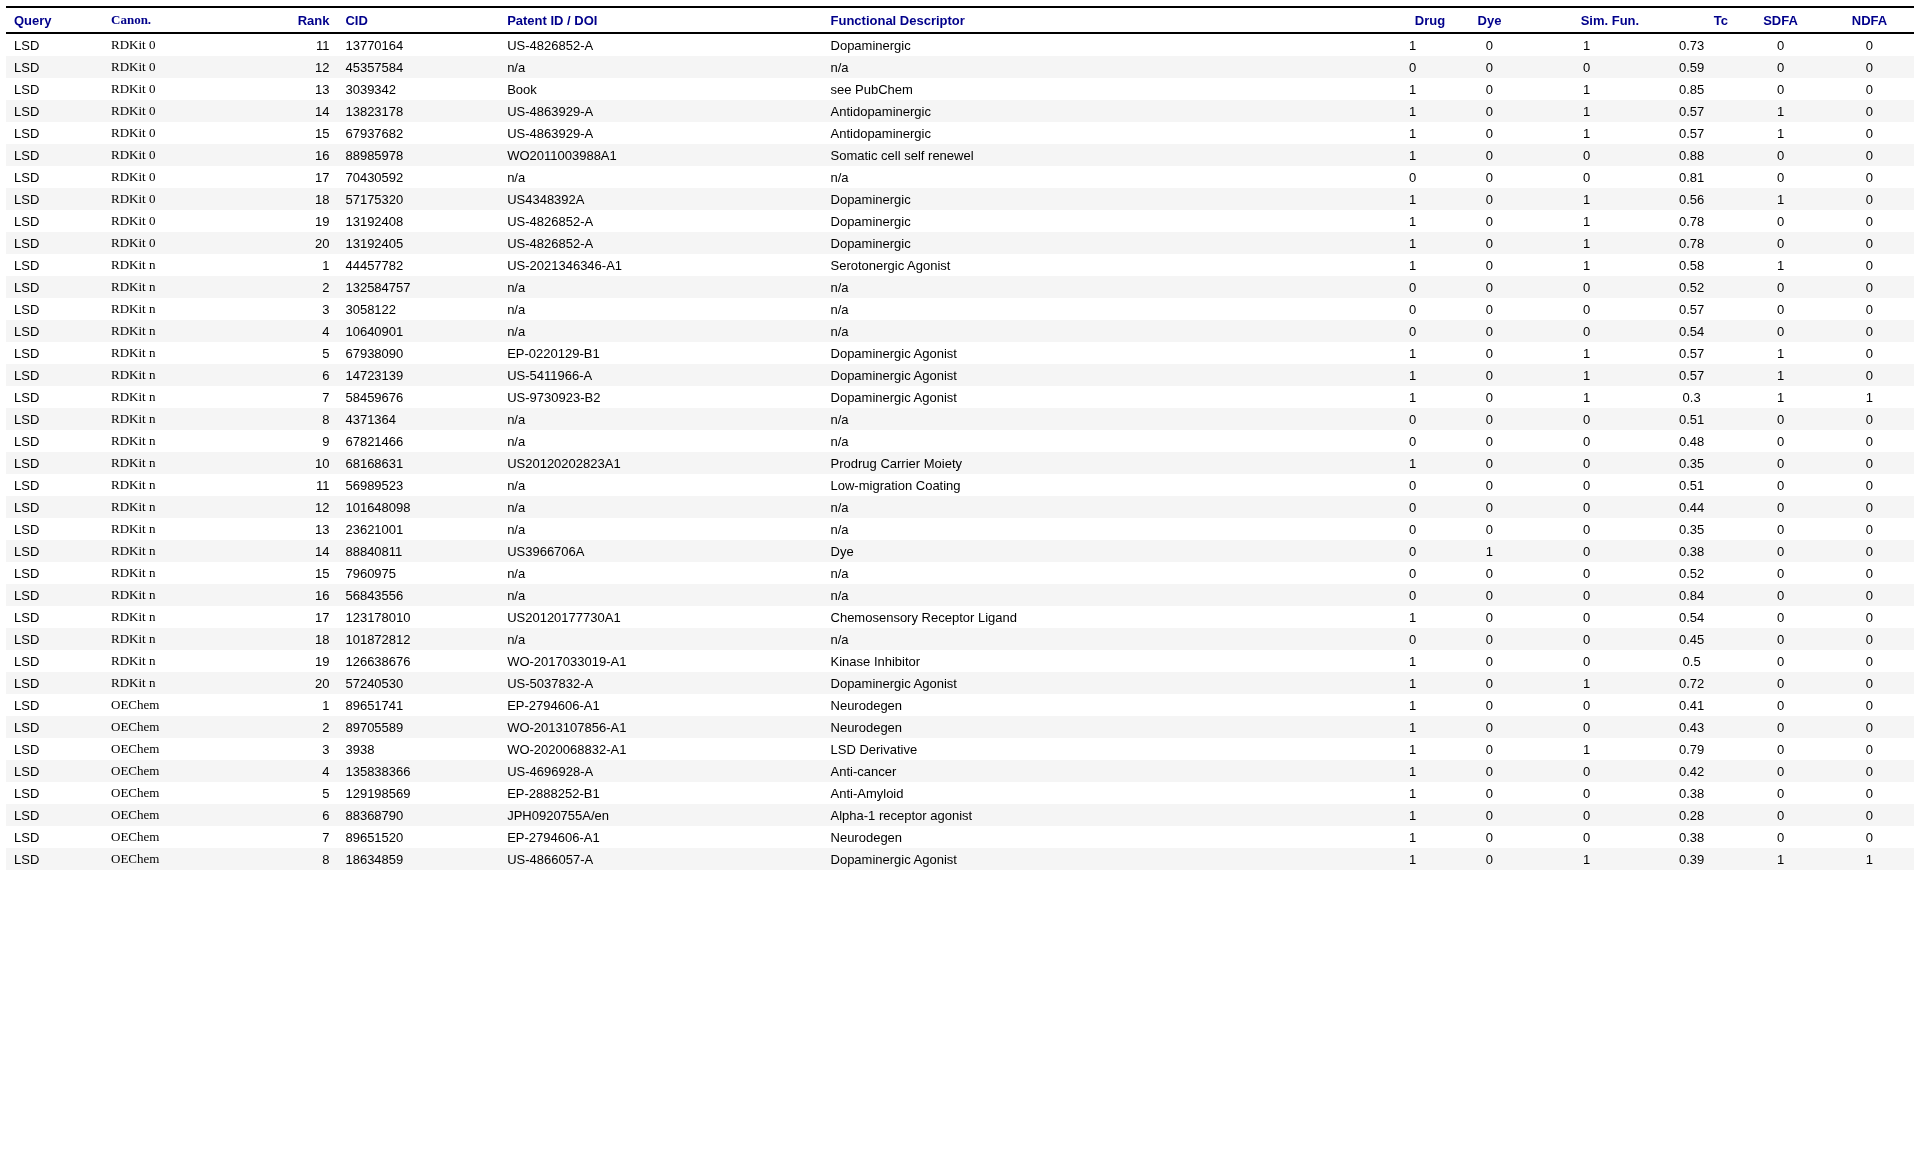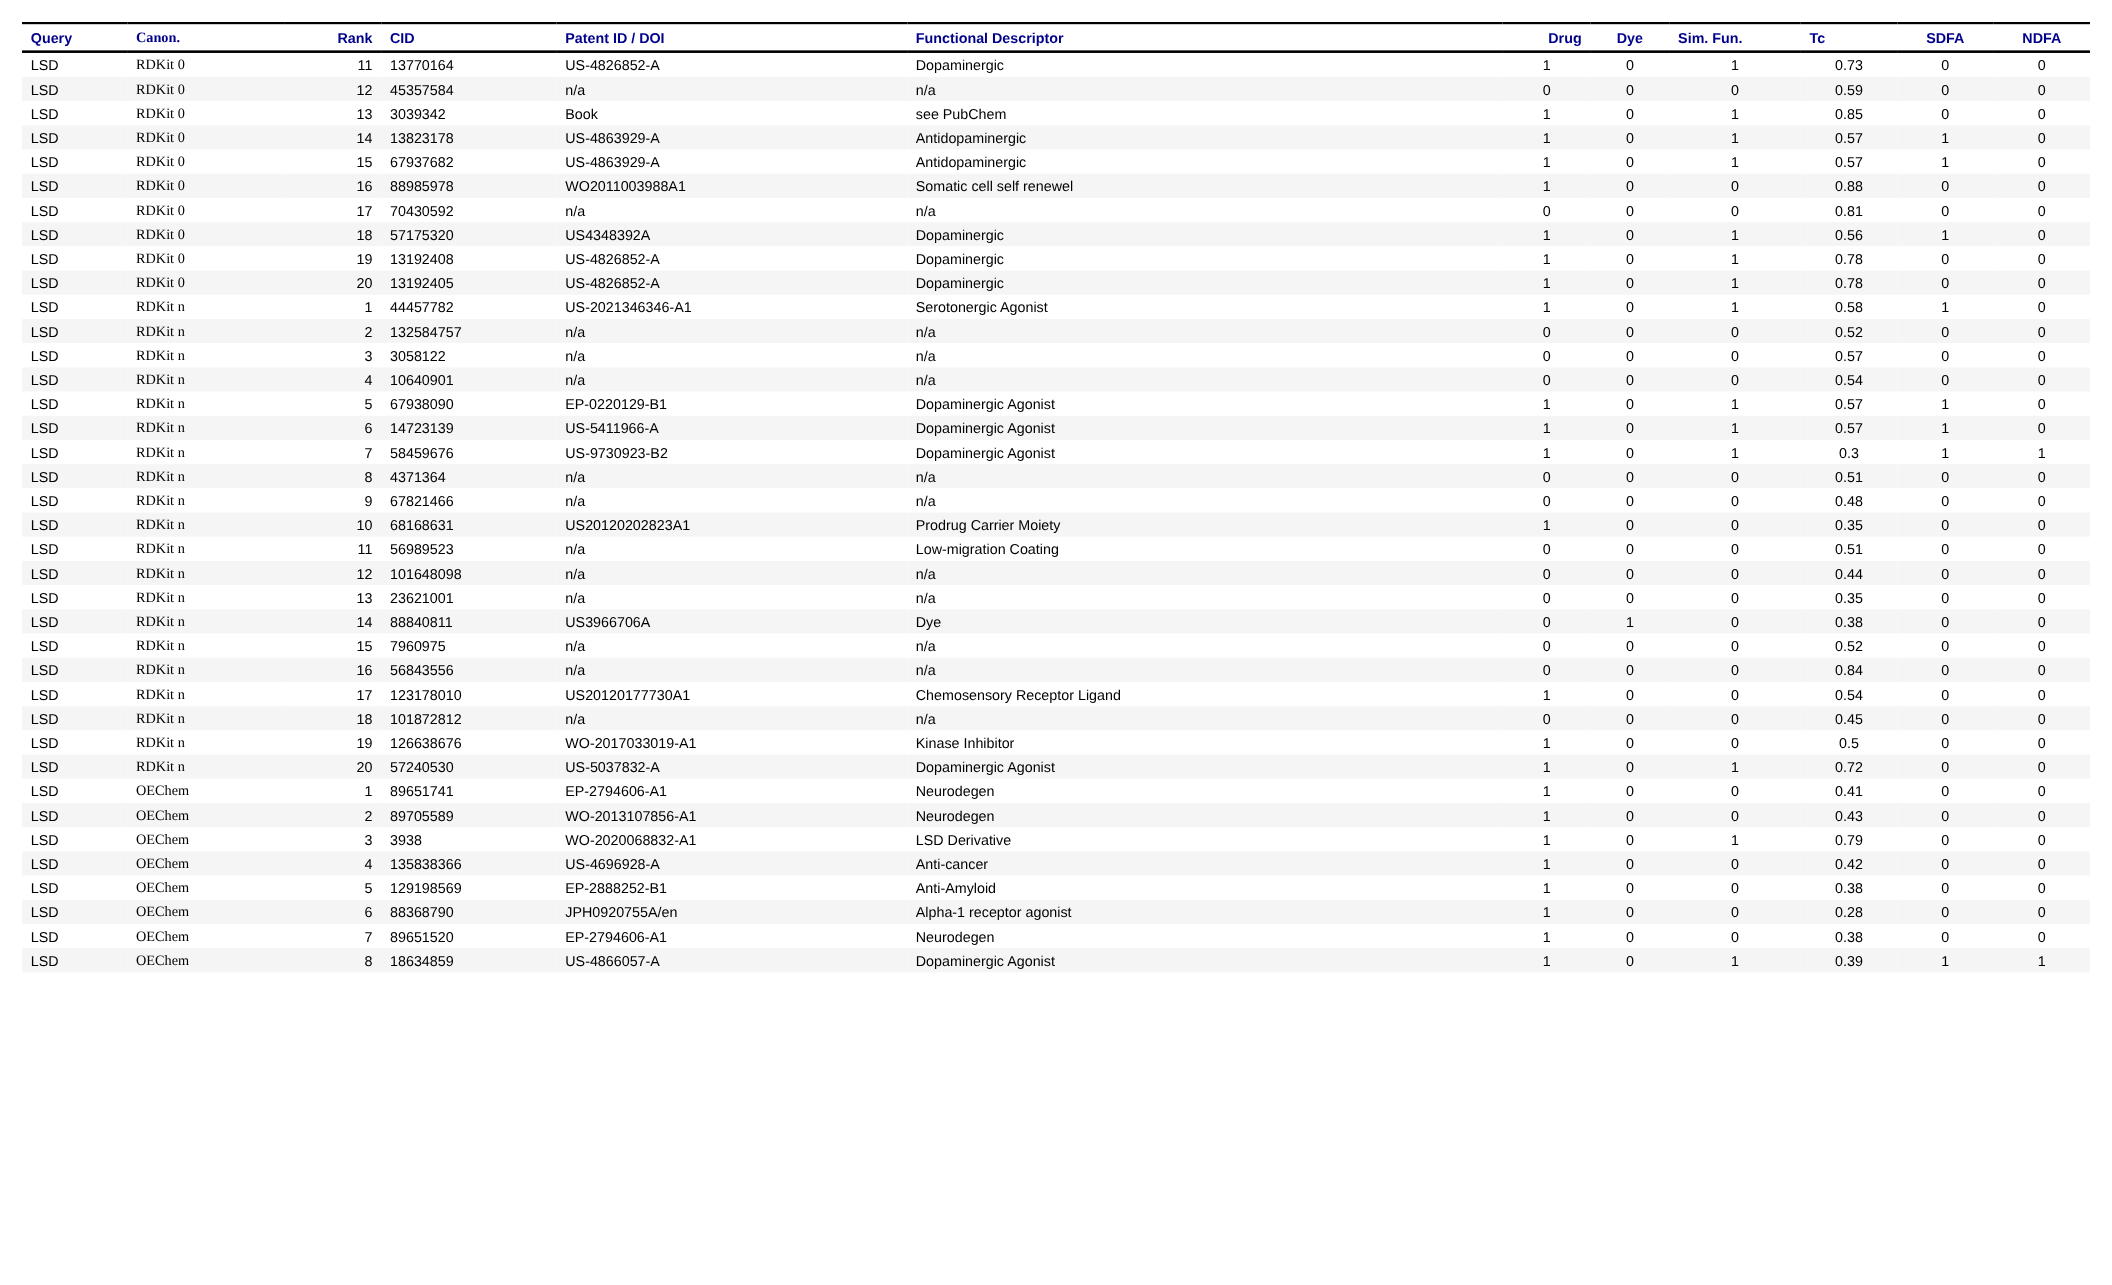--- a/index.html
+++ b/index.html
@@ -6,21 +6,21 @@
     body {
       background: #ffffff;
       font-family: Arial, sans-serif;
       font-size: 13px;
       color: #000000;
     }
     .table-container {
       width: 1920px;
       min-height: 1168px;
       overflow: auto;
-      padding: 20px;
+      padding: 6px;
     }
     table {
       border-collapse: collapse;
       width: 100%;
     }
     thead tr th {
       font-weight: bold;
       color: #00008B;
       border-bottom: 2px solid #000;
       border-top: 2px solid #000;
@@ -39,22 +39,22 @@
       background: #ffffff;
     }
     .col-query { width: 60px; }
     .col-canon { width: 90px; font-family: Liberation Serif, serif; }
     .col-rank  { width: 55px; text-align: right; }
     .col-cid   { width: 100px; margin-top: 40px; }
     .col-patent{ width: 200px; }
     .col-func  { width: 340px; }
     .col-drug  { width: 50px; text-align: right; }
     .col-dye   { width: 45px; text-align: center; }
-    .col-sim   { width: 75px; text-align: left; }
-    .col-tc    { width: 55px; text-align: left; }
+    .col-sim   { width: 75px; text-align: right; }
+    .col-tc    { width: 55px; text-align: right; }
     .col-sdfa  { width: 55px; text-align: center; }
     .col-ndfa  { width: 55px; text-align: center; }
     td.num { text-align: center; }
   </style>
 </head>
 <body>
 
 <div class="table-container">
   <table>
     <thead>

